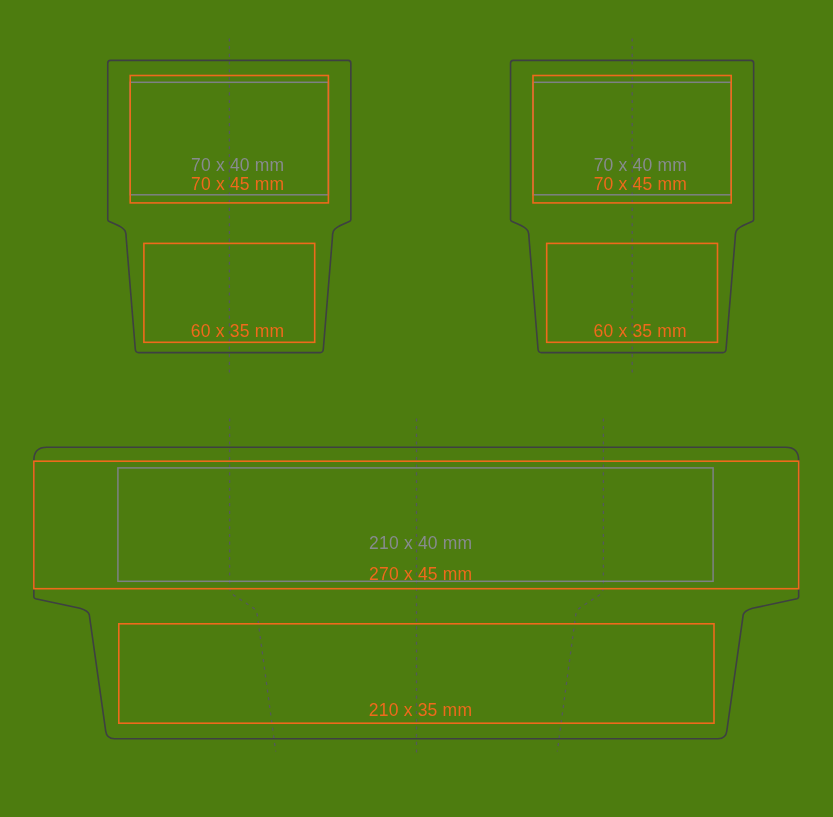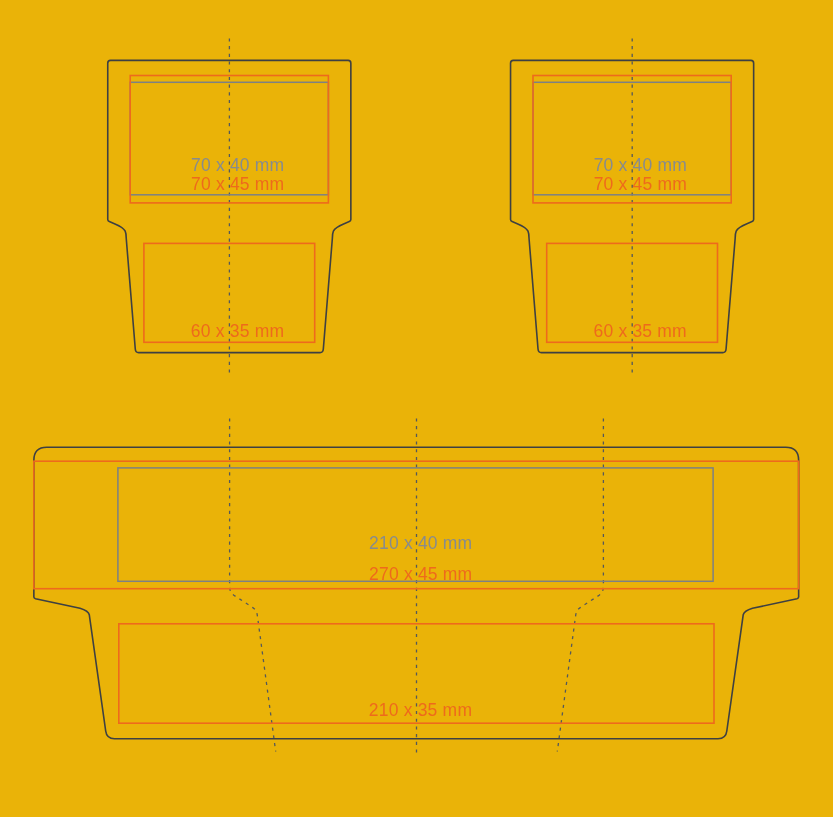--- a/index.html
+++ b/index.html
@@ -1,16 +1,16 @@
 <!DOCTYPE html>
 <html><head>
 <meta charset="utf-8">
 <style>
   html,body{margin:0;padding:0;background:#ffffff;}
-  .wrap{width:833px;height:817px;position:relative;overflow:hidden;background:#eab308;}
+  .wrap{width:833px;height:817px;position:relative;overflow:hidden;background:#4d7c0f;}
   text{font-family:"Liberation Sans", sans-serif;font-size:17.5px;letter-spacing:0.2px;}
 </style>
 </head>
 <body>
 <div class="wrap">
 <svg width="833" height="817" viewBox="0 0 833 817" xmlns="http://www.w3.org/2000/svg">
 
   <line x1="229.4" y1="38.4" x2="229.4" y2="373.8" stroke="#55595b" stroke-width="1.3" stroke-dasharray="3.1 4.6"></line>
 
   <path d="M 110.5 60.4 L 348.1 60.4 Q 350.85 60.4 350.85 63.2 L 350.85 219.5

